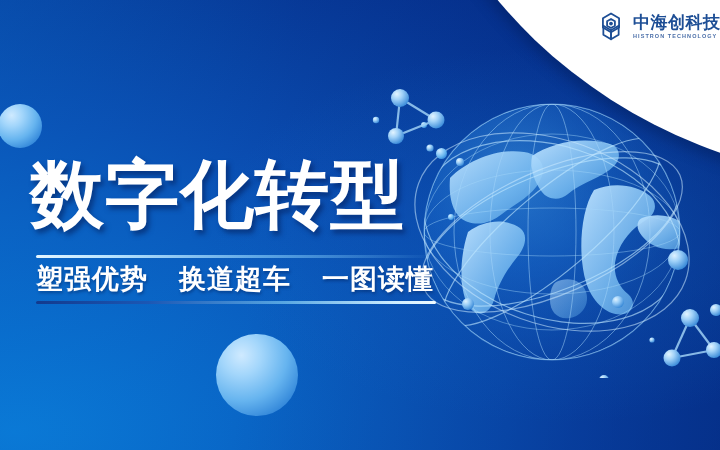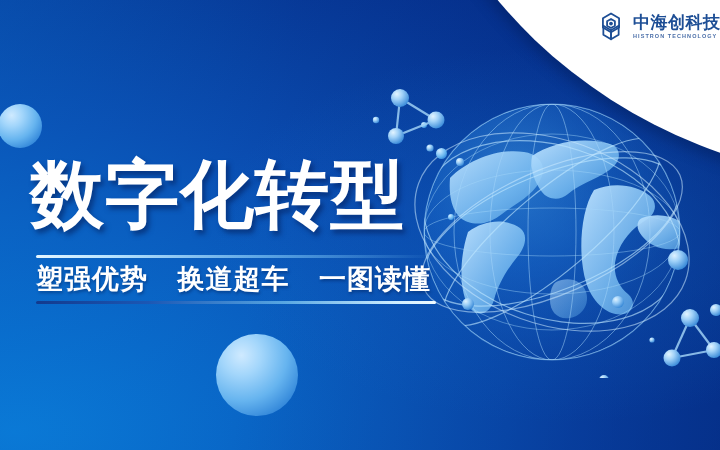--- a/index.html
+++ b/index.html
@@ -109,21 +109,21 @@
 
   .subtitle{
     position:absolute;
     left:36px;top:263px;
     font-size:27px;
     font-weight:700;
     color:#ffffff;
     letter-spacing:1px;
     line-height:1.25;
     white-space:nowrap;
-    font-family:Liberation Serif, serif;
+    font-family:Liberation Sans, sans-serif;
     text-shadow:1px 2px 3px rgba(3,28,85,.45);
   }
   .subtitle .gap{display:inline-block;width:14px;}
 </style>
 </head>
 <body>
 
 <div id="poster">
 
   <div class="wash"></div>

